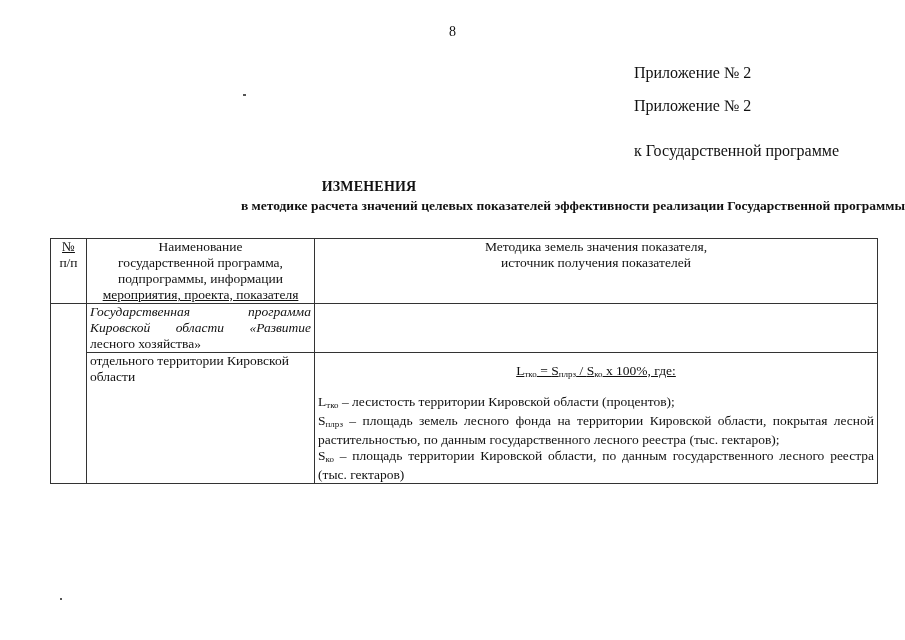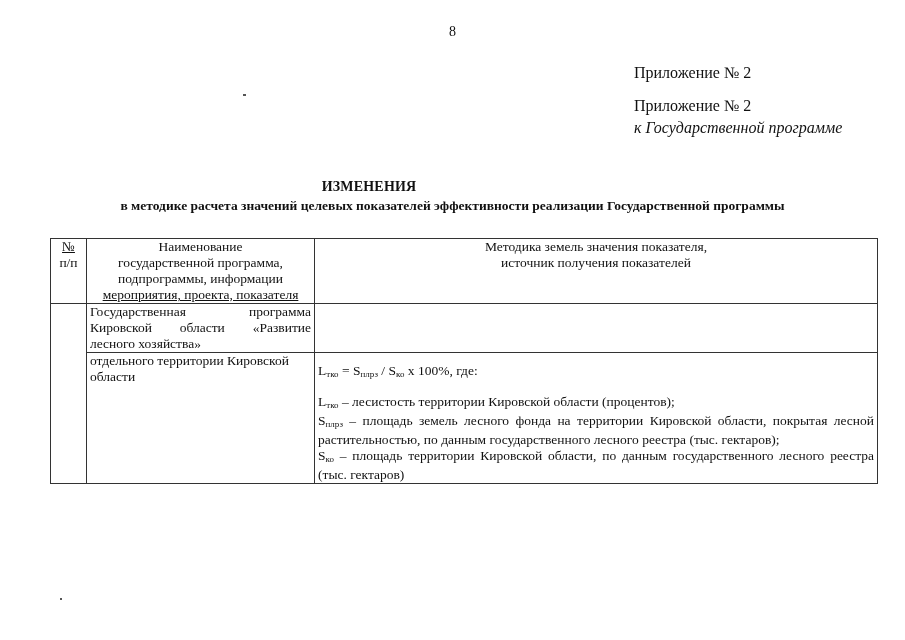--- a/index.html
+++ b/index.html
@@ -24,21 +24,21 @@
     font-size: 14px;
   }
   .appendix {
     position: absolute;
     left: 634px;
     font-size: 16px;
     white-space: nowrap;
   }
   .appendix.line1 { top: 64px; }
   .appendix.line2 { top: 97px; }
-  .appendix.line3 { top: 119px; font-style: italic; }
+  .appendix.line3 { top: 142px; }
   .speck {
     position: absolute;
     width: 3px;
     height: 2px;
     background: #555;
   }
   .title {
     position: absolute;
     top: 179px;
     left: 0;
@@ -46,21 +46,21 @@
     text-align: center;
     font-weight: bold;
     font-size: 14px;
     letter-spacing: 0.2px;
   }
   .subtitle {
     position: absolute;
     top: 198px;
     left: 0;
     width: 905px;
-    text-align: center;
+    text-align: right;
     font-weight: bold;
     font-size: 13.5px;
   }
   table.doc-table {
     position: absolute;
     top: 238px;
     left: 50px;
     width: 828px;
     border-collapse: collapse;
     font-size: 13.5px;
@@ -71,28 +71,30 @@
     vertical-align: top;
     padding: 0 3px;
   }
   .col-num { width: 29px; text-align: center; }
   .col-name { width: 221px; }
   .col-method { }
   .hdr-cell { text-align: center; height: 64px; }
   .justify {
     text-align: justify;
     text-align-last: justify;
+    font-style: italic;
   }
   .justify-last-left {
     text-align: justify;
   }
   .formula {
-    text-align: left;
+    text-align: center;
     padding-top: 10px;
     padding-bottom: 12px;
+    text-decoration: underline;
   }
   .sub { font-size: 9px; vertical-align: -2px; }
 </style>
 </head>
 <body>
 
 <div class="page-number">8</div>
 
 <div class="appendix line1">Приложение № 2</div>
 <div class="appendix line2">Приложение № 2</div>

